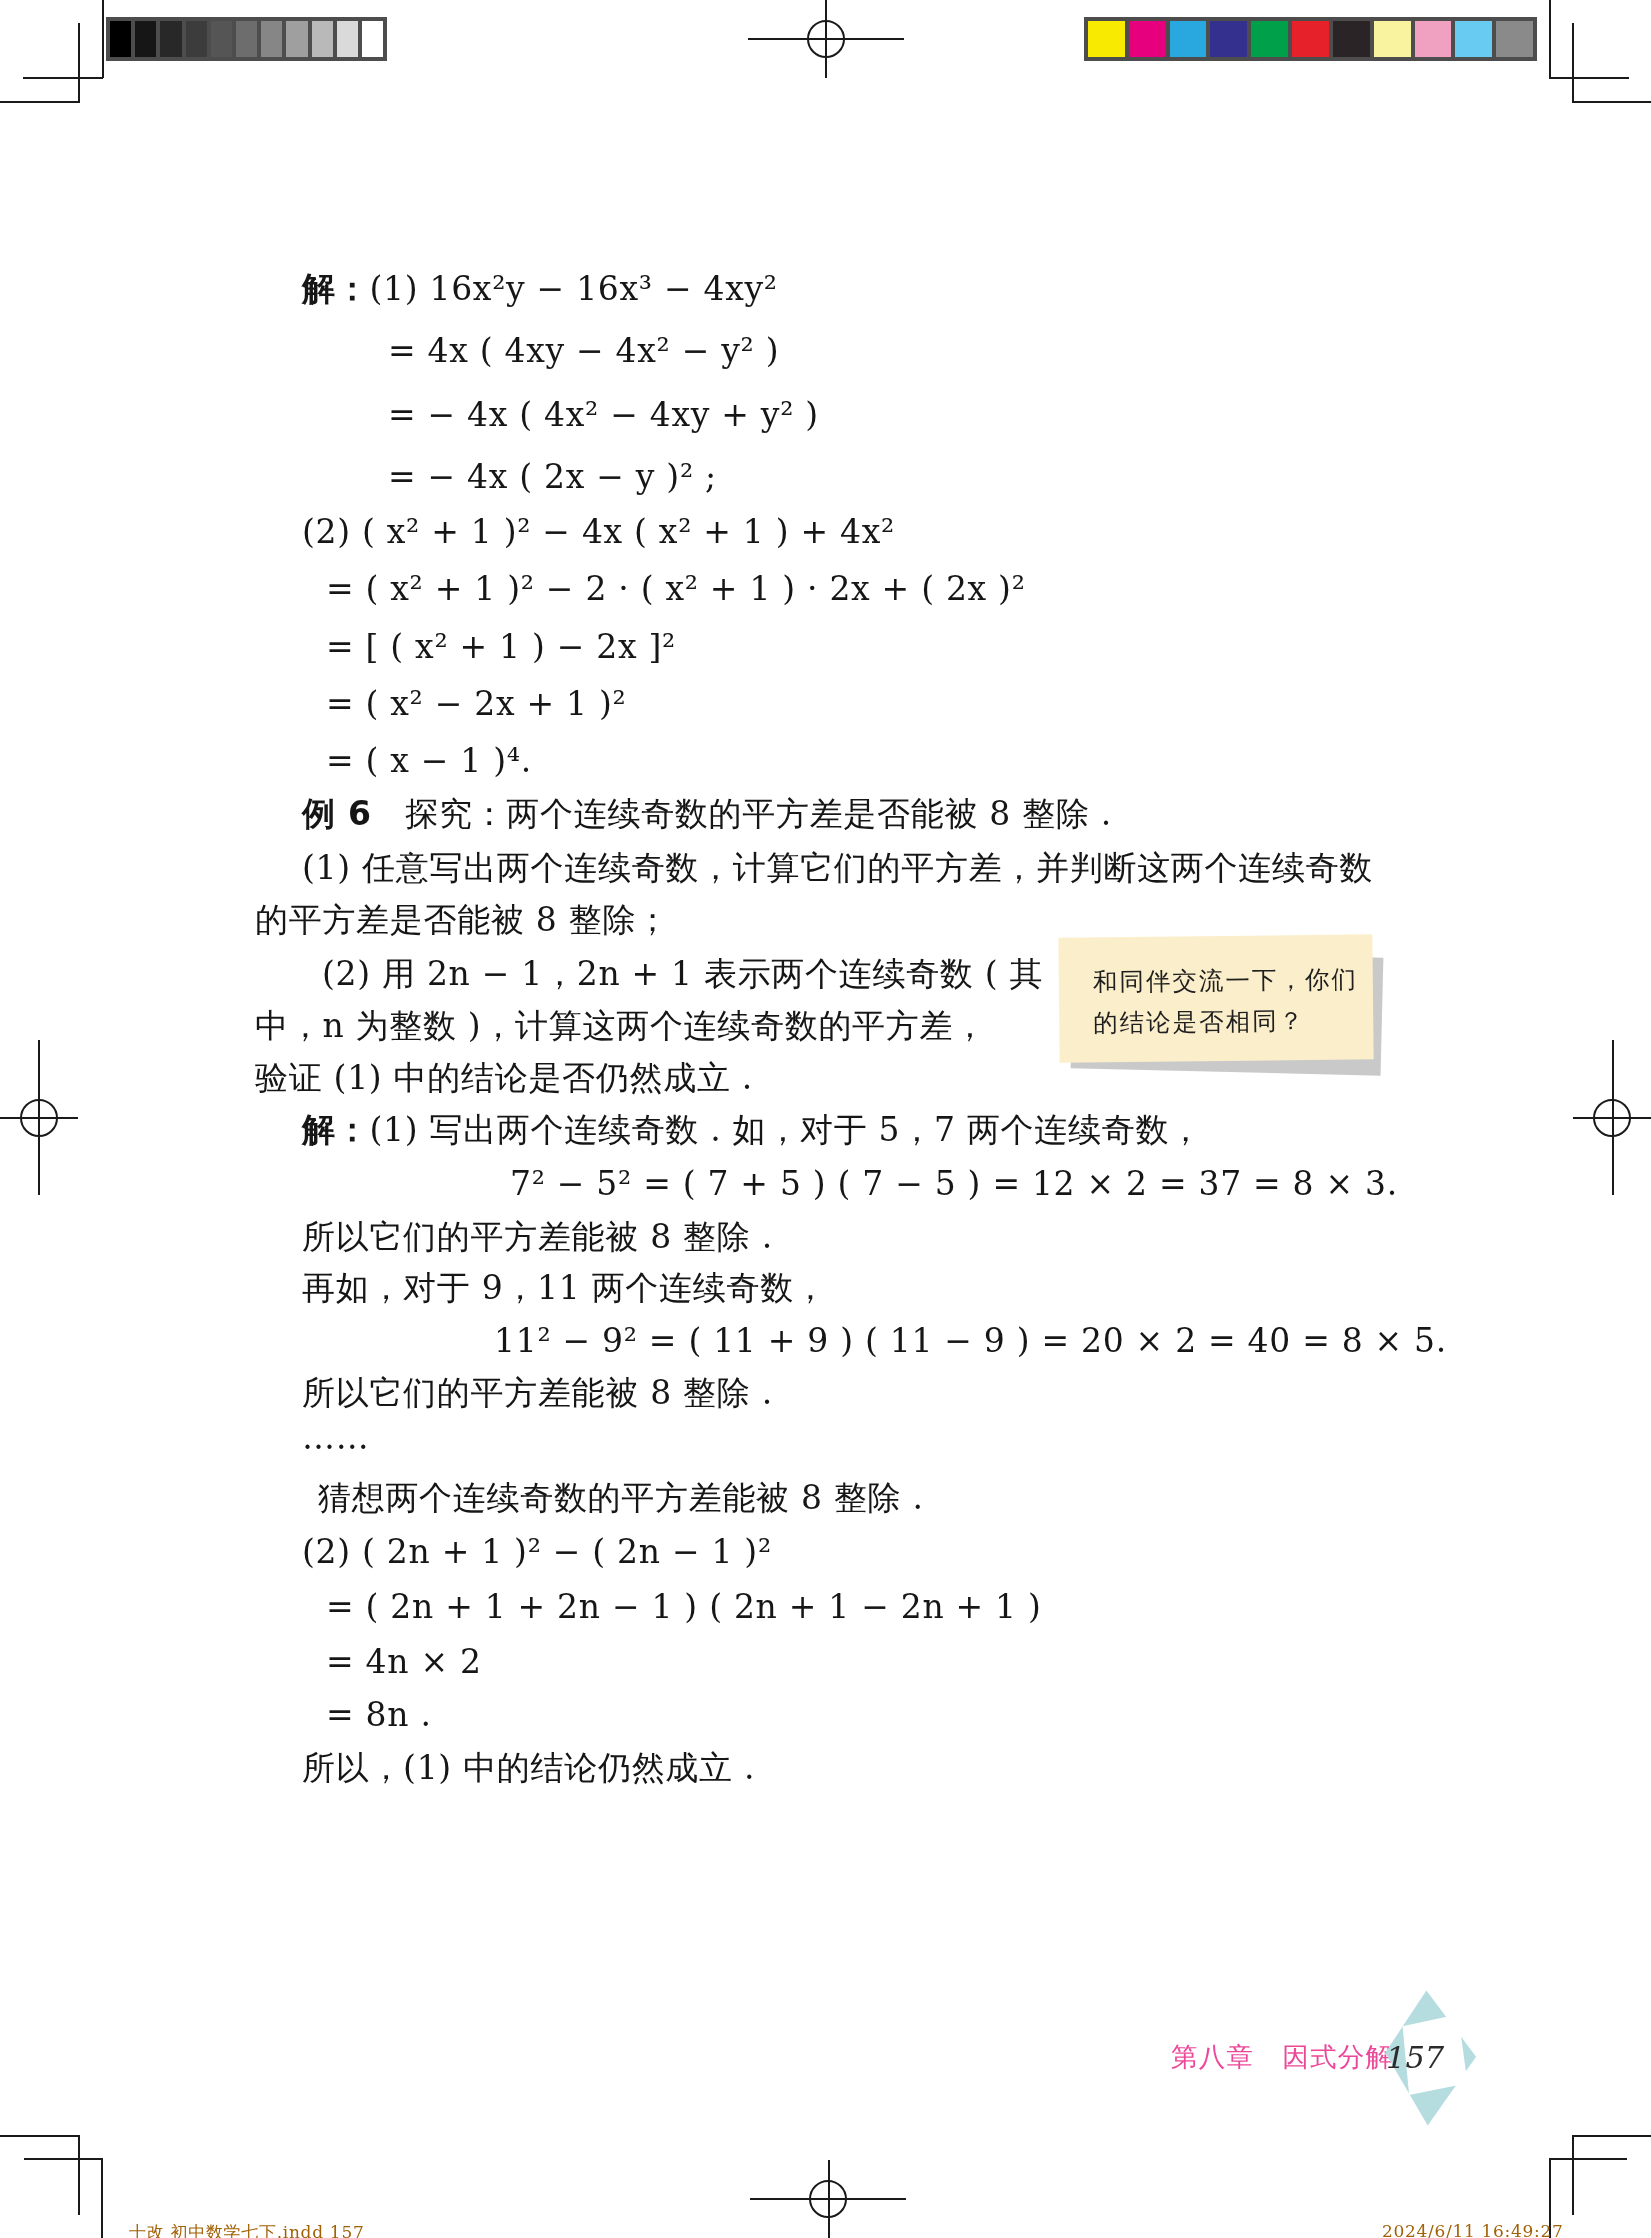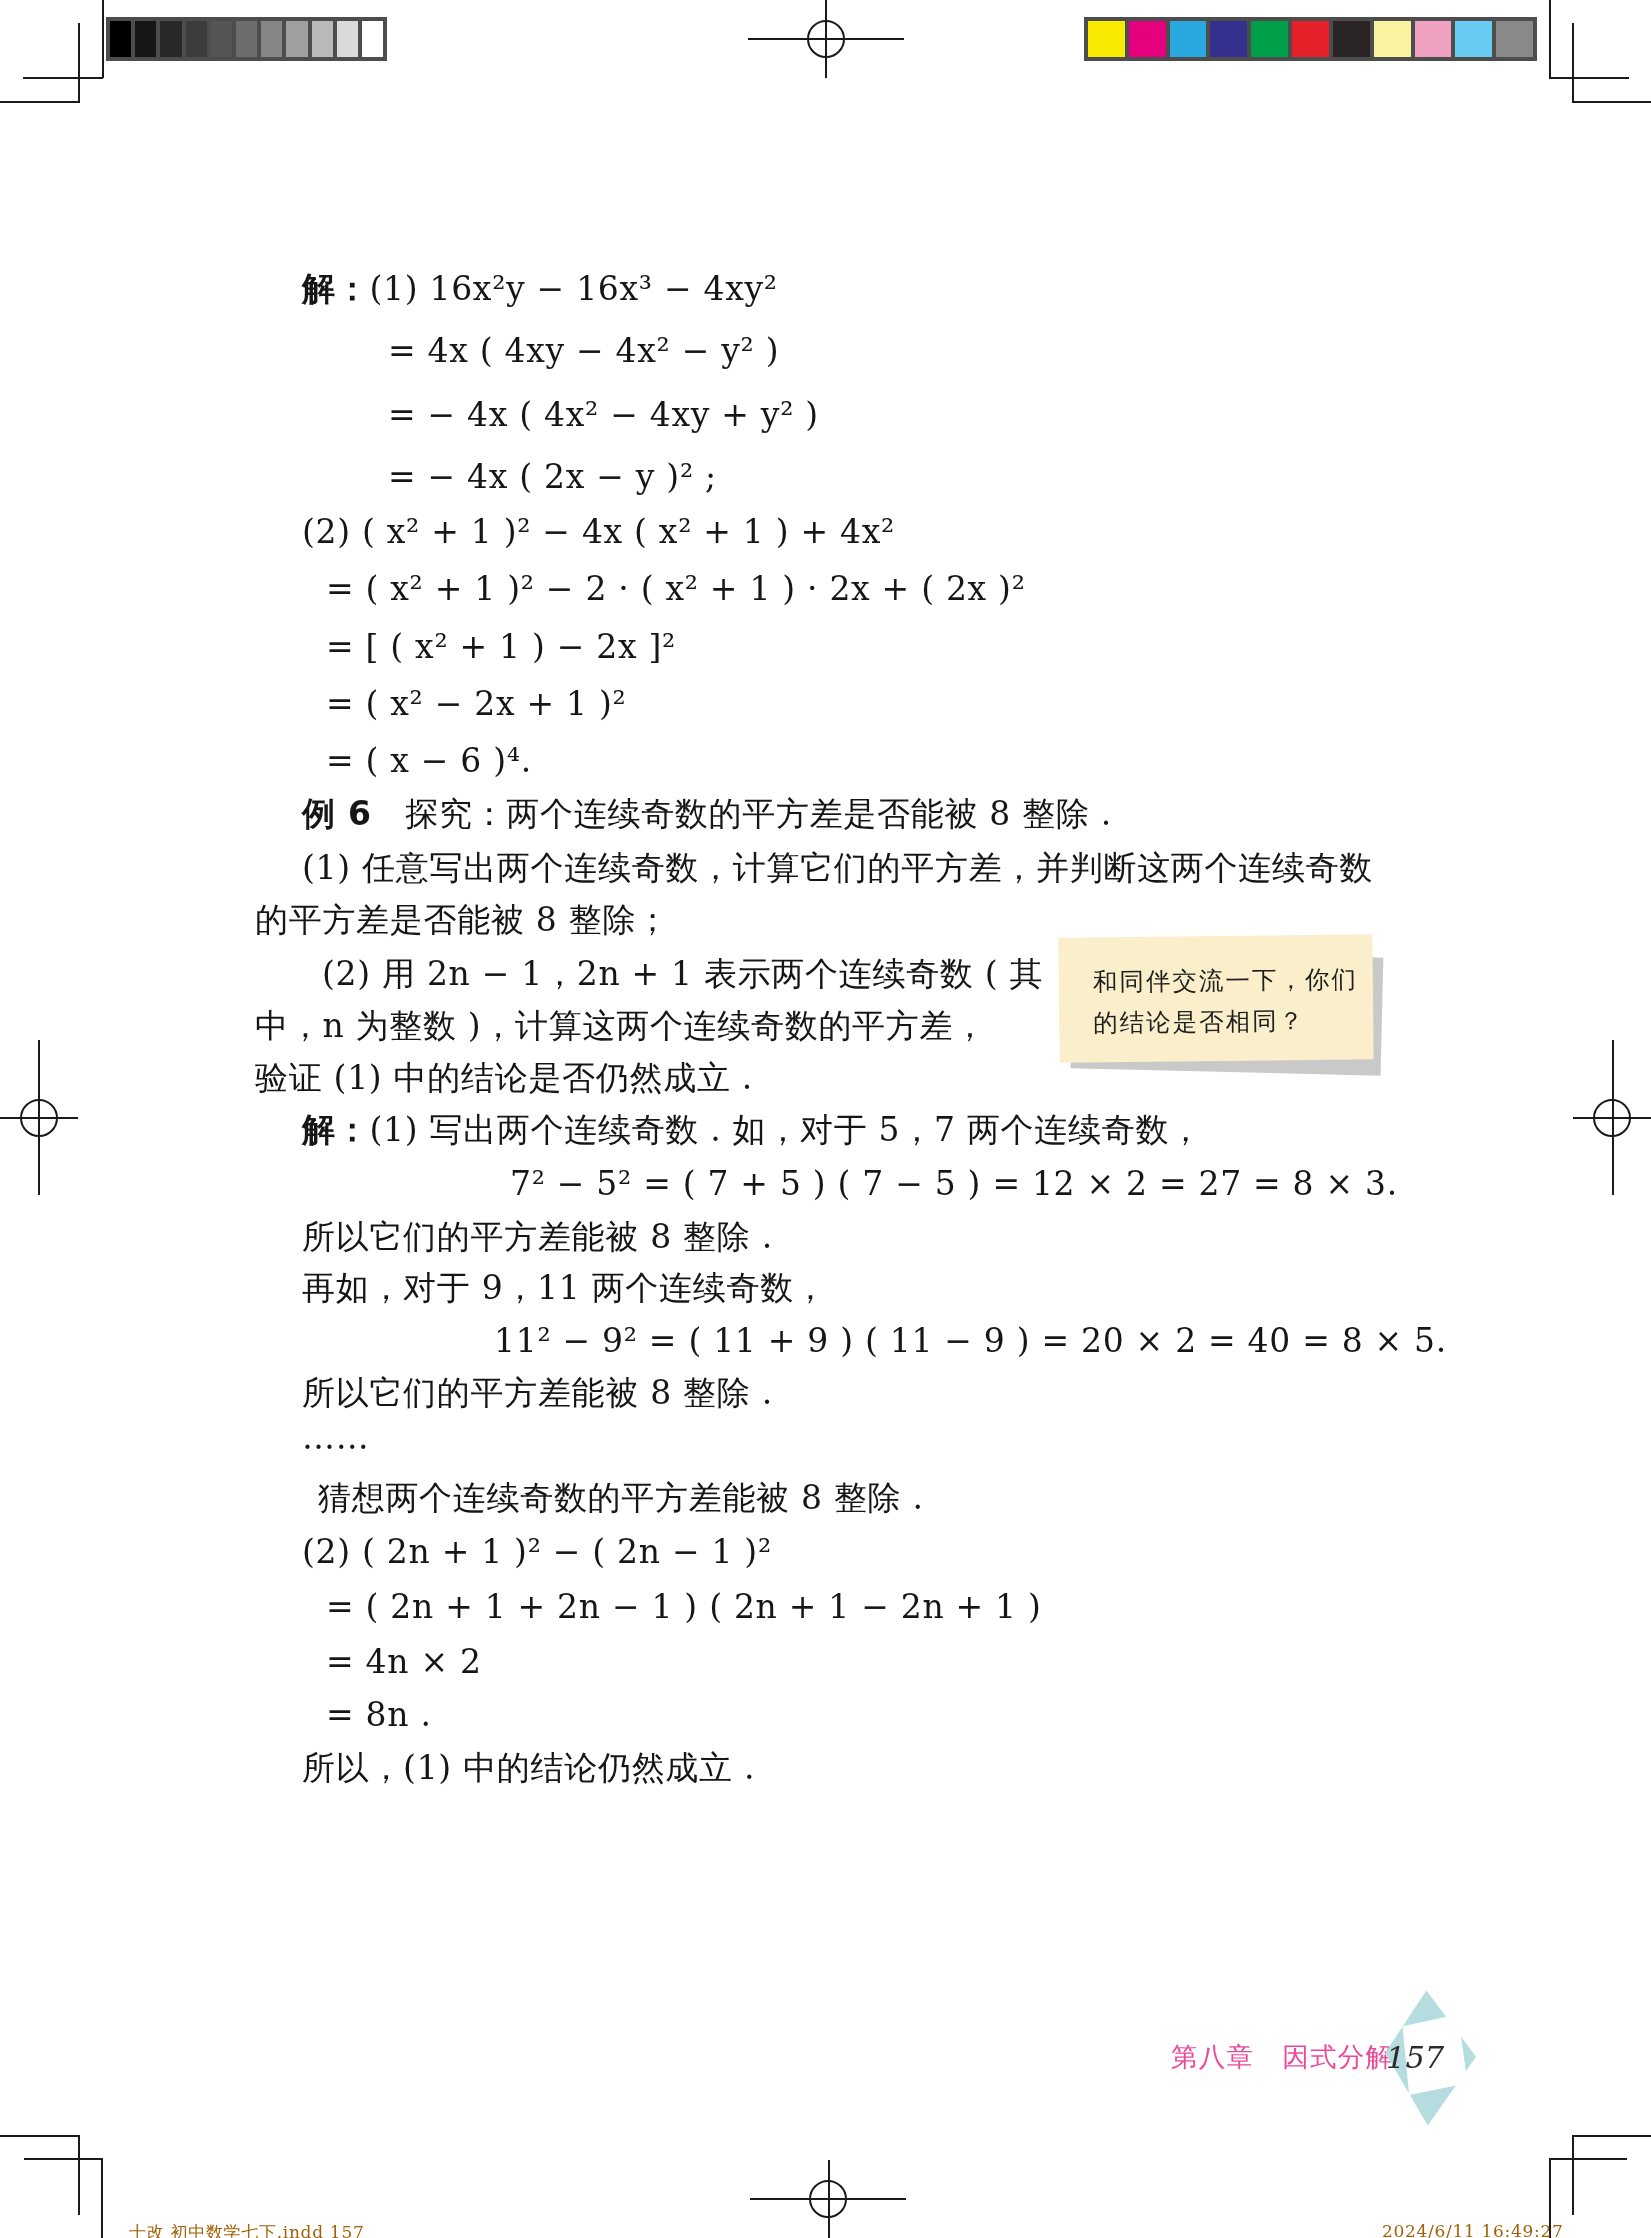--- a/index.html
+++ b/index.html
@@ -123,29 +123,29 @@
 
   <div>
     <div class="line" style="left:302px;top:269px;"><span class="lbl">解：</span><span>(1) 16x²y − 16x³ − 4xy²</span></div>
     <div class="line" style="left:388px;top:331px;"><span>= 4x ( 4xy − 4x² − y² )</span></div>
     <div class="line" style="left:388px;top:395px;"><span>= − 4x ( 4x² − 4xy + y² )</span></div>
     <div class="line" style="left:388px;top:457px;"><span>= − 4x ( 2x − y )² ;</span></div>
     <div class="line" style="left:302px;top:512px;"><span>(2) ( x² + 1 )² − 4x ( x² + 1 ) + 4x²</span></div>
     <div class="line" style="left:326px;top:569px;"><span>= ( x² + 1 )² − 2 · ( x² + 1 ) · 2x + ( 2x )²</span></div>
     <div class="line" style="left:326px;top:627px;"><span>= [ ( x² + 1 ) − 2x ]²</span></div>
     <div class="line" style="left:326px;top:684px;"><span>= ( x² − 2x + 1 )²</span></div>
-    <div class="line" style="left:326px;top:741px;"><span>= ( x − 6 )⁴.</span></div>
+    <div class="line" style="left:326px;top:741px;"><span>= ( x − 1 )⁴.</span></div>
     <div class="line" style="left:302px;top:794px;"><span class="lbl">例 6</span><span>　探究：两个连续奇数的平方差是否能被 8 整除 .</span></div>
     <div class="line" style="left:302px;top:848px;"><span>(1) 任意写出两个连续奇数，计算它们的平方差，并判断这两个连续奇数</span></div>
     <div class="line" style="left:255px;top:900px;"><span>的平方差是否能被 8 整除；</span></div>
     <div class="line" style="left:302px;top:954px;margin-left:20px;"><span>(2) 用 2n − 1，2n + 1 表示两个连续奇数 ( 其</span></div>
     <div class="line" style="left:255px;top:1006px;"><span>中，n 为整数 )，计算这两个连续奇数的平方差，</span></div>
     <div class="line" style="left:255px;top:1058px;"><span>验证 (1) 中的结论是否仍然成立 .</span></div>
     <div class="line" style="left:302px;top:1110px;"><span class="lbl">解：</span><span>(1) 写出两个连续奇数 . 如，对于 5，7 两个连续奇数，</span></div>
-    <div class="line" style="left:510px;top:1164px;"><span>7² − 5² = ( 7 + 5 ) ( 7 − 5 ) = 12 × 2 = 27 = 8 × 3.</span></div>
+    <div class="line" style="left:510px;top:1164px;"><span>7² − 5² = ( 7 + 5 ) ( 7 − 5 ) = 12 × 2 = 37 = 8 × 3.</span></div>
     <div class="line" style="left:302px;top:1217px;"><span>所以它们的平方差能被 8 整除 .</span></div>
     <div class="line" style="left:302px;top:1268px;"><span>再如，对于 9，11 两个连续奇数，</span></div>
     <div class="line" style="left:494px;top:1321px;"><span>11² − 9² = ( 11 + 9 ) ( 11 − 9 ) = 20 × 2 = 40 = 8 × 5.</span></div>
     <div class="line" style="left:302px;top:1373px;"><span>所以它们的平方差能被 8 整除 .</span></div>
     <div class="line" style="left:302px;top:1418px;"><span>……</span></div>
     <div class="line" style="left:318px;top:1478px;"><span>猜想两个连续奇数的平方差能被 8 整除 .</span></div>
     <div class="line" style="left:302px;top:1532px;"><span>(2) ( 2n + 1 )² − ( 2n − 1 )²</span></div>
     <div class="line" style="left:326px;top:1587px;"><span>= ( 2n + 1 + 2n − 1 ) ( 2n + 1 − 2n + 1 )</span></div>
     <div class="line" style="left:326px;top:1642px;"><span>= 4n × 2</span></div>
     <div class="line" style="left:326px;top:1695px;"><span>= 8n .</span></div>

